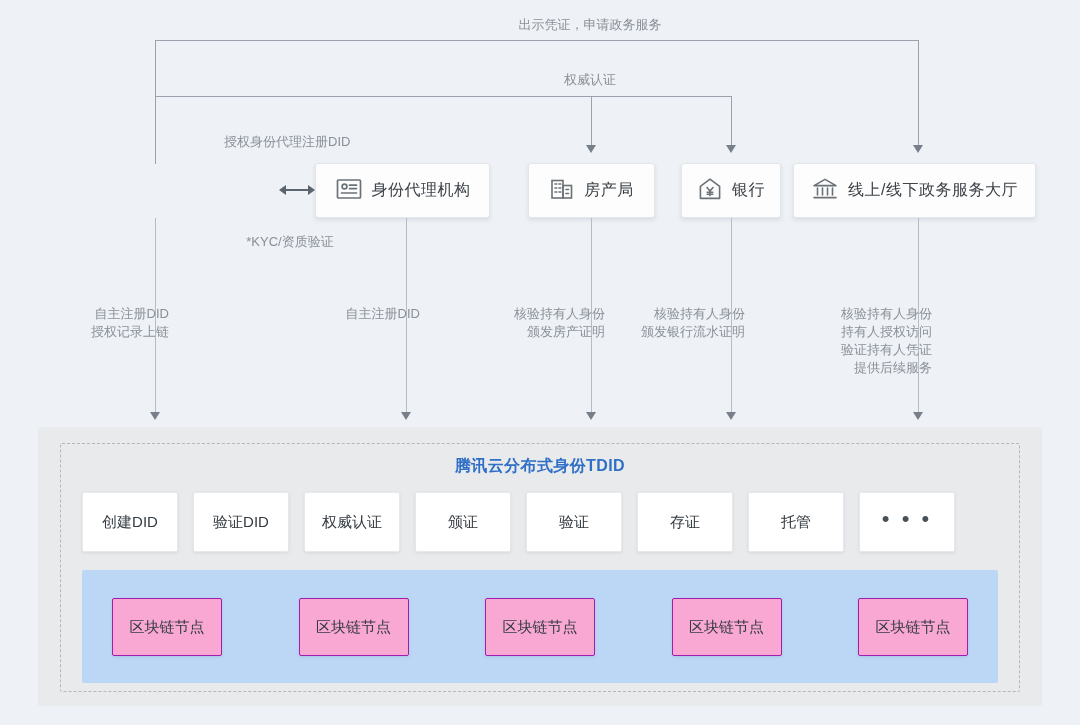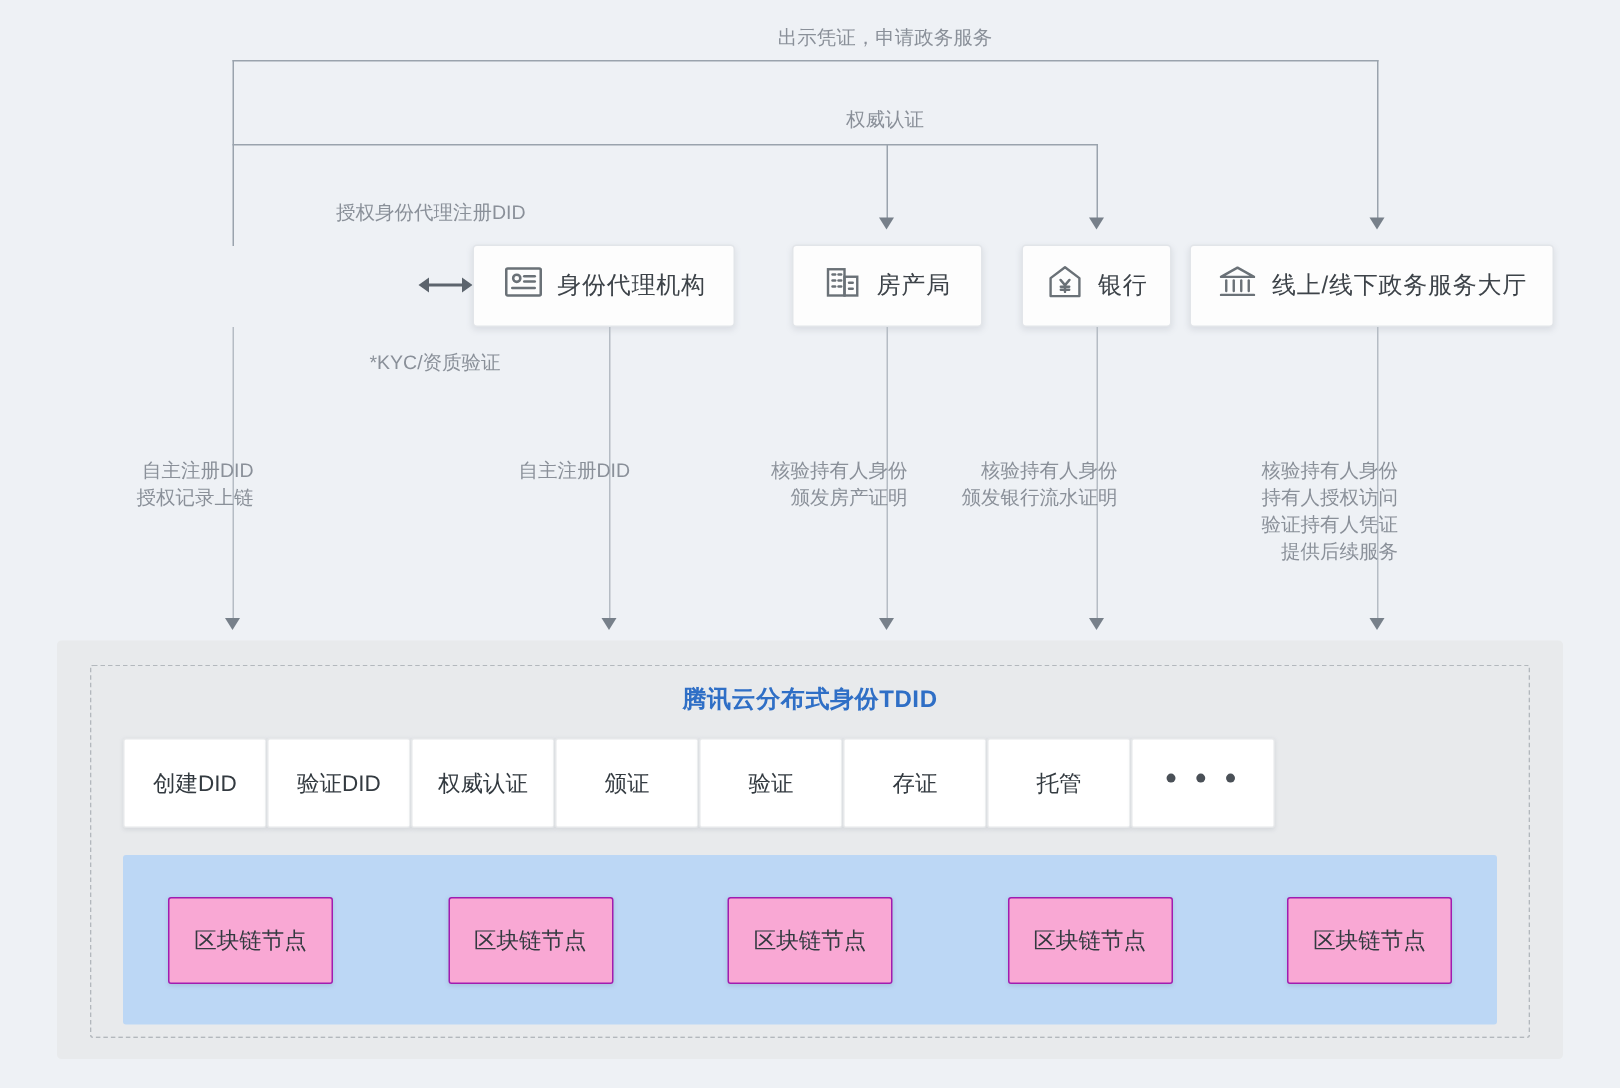--- a/index.html
+++ b/index.html
@@ -228,21 +228,21 @@
 持有人授权访问
 验证持有人凭证
 提供后续服务</div>
 
   <div id="platform-panel" style="left:38px; top:427px; width:1004px; height:279px;"></div>
 
   <div id="platform-dashed" style="left:60px; top:443px; width:960px; height:249px;"></div>
 
   <div id="platform-title" style="left:60px; top:456px; width:960px;">腾讯云分布式身份TDID</div>
 
-  <div class="cap-row" style="left:82px; top:492px; width:916px; ">
+  <div class="cap-row" style="left:82px; top:492px; width:916px; gap:15px;">
     <div class="cap" style="width:96px;height:60px;">创建DID</div>
     <div class="cap" style="width:96px;height:60px;">验证DID</div>
     <div class="cap" style="width:96px;height:60px;">权威认证</div>
     <div class="cap" style="width:96px;height:60px;">颁证</div>
     <div class="cap" style="width:96px;height:60px;font-family:Liberation Mono, monospace;">验证</div>
     <div class="cap" style="width:96px;height:60px;">存证</div>
     <div class="cap" style="width:96px;height:60px;">托管</div>
     <div class="cap dots" style="width:96px;height:60px;">• • •</div>
   </div>
 

